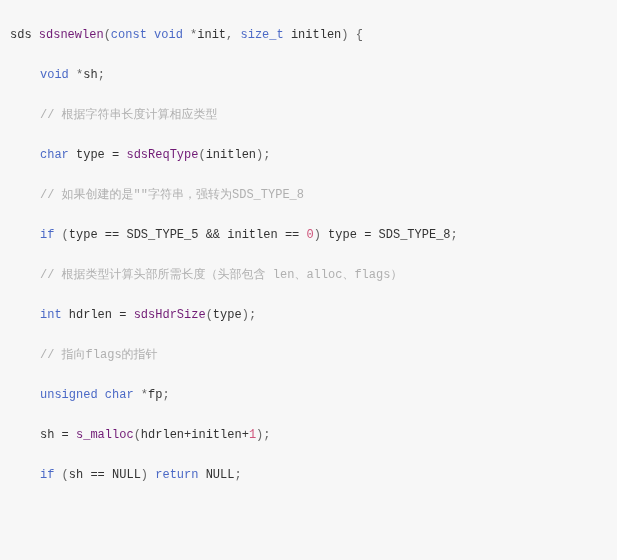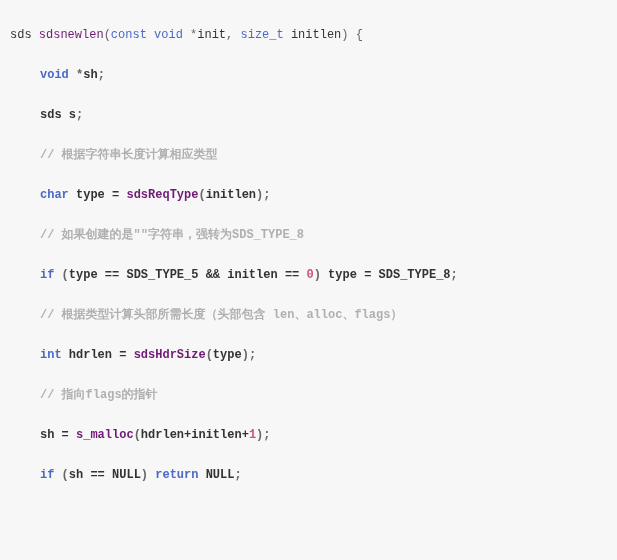--- a/index.html
+++ b/index.html
@@ -12,44 +12,44 @@
     line-height: 20px;
     width: 617px;
     height: 560px;
     overflow: hidden;
   }
   .code-block {
     padding: 5px 0 5px 10px;
     white-space: pre;
   }
   .line { display: block; }
-  .indent1 { padding-left: 30px; font-weight: bold; }
+  .indent1 { padding-left: 30px; }
   .tk-keyword { color: #4b69c6; }
   .tk-ident { color: #333333; }
   .tk-func { color: #701a75; }
   .tk-punct { color: #666666; }
   .tk-op { color: #333333; }
   .tk-comment { color: #b0b0b0; text-align: center; }
   .tk-num { color: #ce537a; }
   .tk-null { color: #333333; }
 </style>
 </head>
 <body>
 
 <div class="code-block">
 <span class="line"><span class="tk-ident">sds</span><span> </span><span class="tk-func">sdsnewlen</span><span class="tk-punct">(</span><span class="tk-keyword">const</span><span> </span><span class="tk-keyword">void</span><span> </span><span class="tk-punct">*</span><span class="tk-ident">init</span><span class="tk-punct">,</span><span> </span><span class="tk-keyword">size_t</span><span> </span><span class="tk-ident">initlen</span><span class="tk-punct">)</span><span> </span><span class="tk-punct">{</span></span>
 <span class="line indent1"><span class="tk-keyword">void</span><span> </span><span class="tk-punct">*</span><span class="tk-ident">sh</span><span class="tk-punct">;</span></span>
-<span class="line indent1"><span class="tk-ident">sds</span><span> </span><span class="tk-ident">s</span><span class="tk-punct">;</span></span>
 <span class="line indent1"><span class="tk-comment">// 根据字符串长度计算相应类型</span></span>
 <span class="line indent1"><span class="tk-keyword">char</span><span> </span><span class="tk-ident">type</span><span> </span><span class="tk-op">=</span><span> </span><span class="tk-func">sdsReqType</span><span class="tk-punct">(</span><span class="tk-ident">initlen</span><span class="tk-punct">)</span><span class="tk-punct">;</span></span>
 <span class="line indent1"><span class="tk-comment">// 如果创建的是""字符串，强转为SDS_TYPE_8</span></span>
 <span class="line indent1"><span class="tk-keyword">if</span><span> </span><span class="tk-punct">(</span><span class="tk-ident">type</span><span> </span><span class="tk-op">==</span><span> </span><span class="tk-ident">SDS_TYPE_5</span><span> </span><span class="tk-op">&amp;&amp;</span><span> </span><span class="tk-ident">initlen</span><span> </span><span class="tk-op">==</span><span> </span><span class="tk-num">0</span><span class="tk-punct">)</span><span> </span><span class="tk-ident">type</span><span> </span><span class="tk-op">=</span><span> </span><span class="tk-ident">SDS_TYPE_8</span><span class="tk-punct">;</span></span>
 <span class="line indent1"><span class="tk-comment">// 根据类型计算头部所需长度（头部包含 len、alloc、flags）</span></span>
 <span class="line indent1"><span class="tk-keyword">int</span><span> </span><span class="tk-ident">hdrlen</span><span> </span><span class="tk-op">=</span><span> </span><span class="tk-func">sdsHdrSize</span><span class="tk-punct">(</span><span class="tk-ident">type</span><span class="tk-punct">)</span><span class="tk-punct">;</span></span>
 <span class="line indent1"><span class="tk-comment">// 指向flags的指针</span></span>
+<span class="line indent1"><span class="tk-keyword">unsigned</span><span> </span><span class="tk-keyword">char</span><span> </span><span class="tk-punct">*</span><span class="tk-ident">fp</span><span class="tk-punct">;</span></span>
 <span class="line indent1"><span class="tk-ident">sh</span><span> </span><span class="tk-op">=</span><span> </span><span class="tk-func">s_malloc</span><span class="tk-punct">(</span><span class="tk-ident">hdrlen</span><span class="tk-op">+</span><span class="tk-ident">initlen</span><span class="tk-op">+</span><span class="tk-num">1</span><span class="tk-punct">)</span><span class="tk-punct">;</span></span>
 <span class="line indent1"><span class="tk-keyword">if</span><span> </span><span class="tk-punct">(</span><span class="tk-ident">sh</span><span> </span><span class="tk-op">==</span><span> </span><span class="tk-null">NULL</span><span class="tk-punct">)</span><span> </span><span class="tk-keyword">return</span><span> </span><span class="tk-null">NULL</span><span class="tk-punct">;</span></span>
 
 
 
 
 
 
 
 

